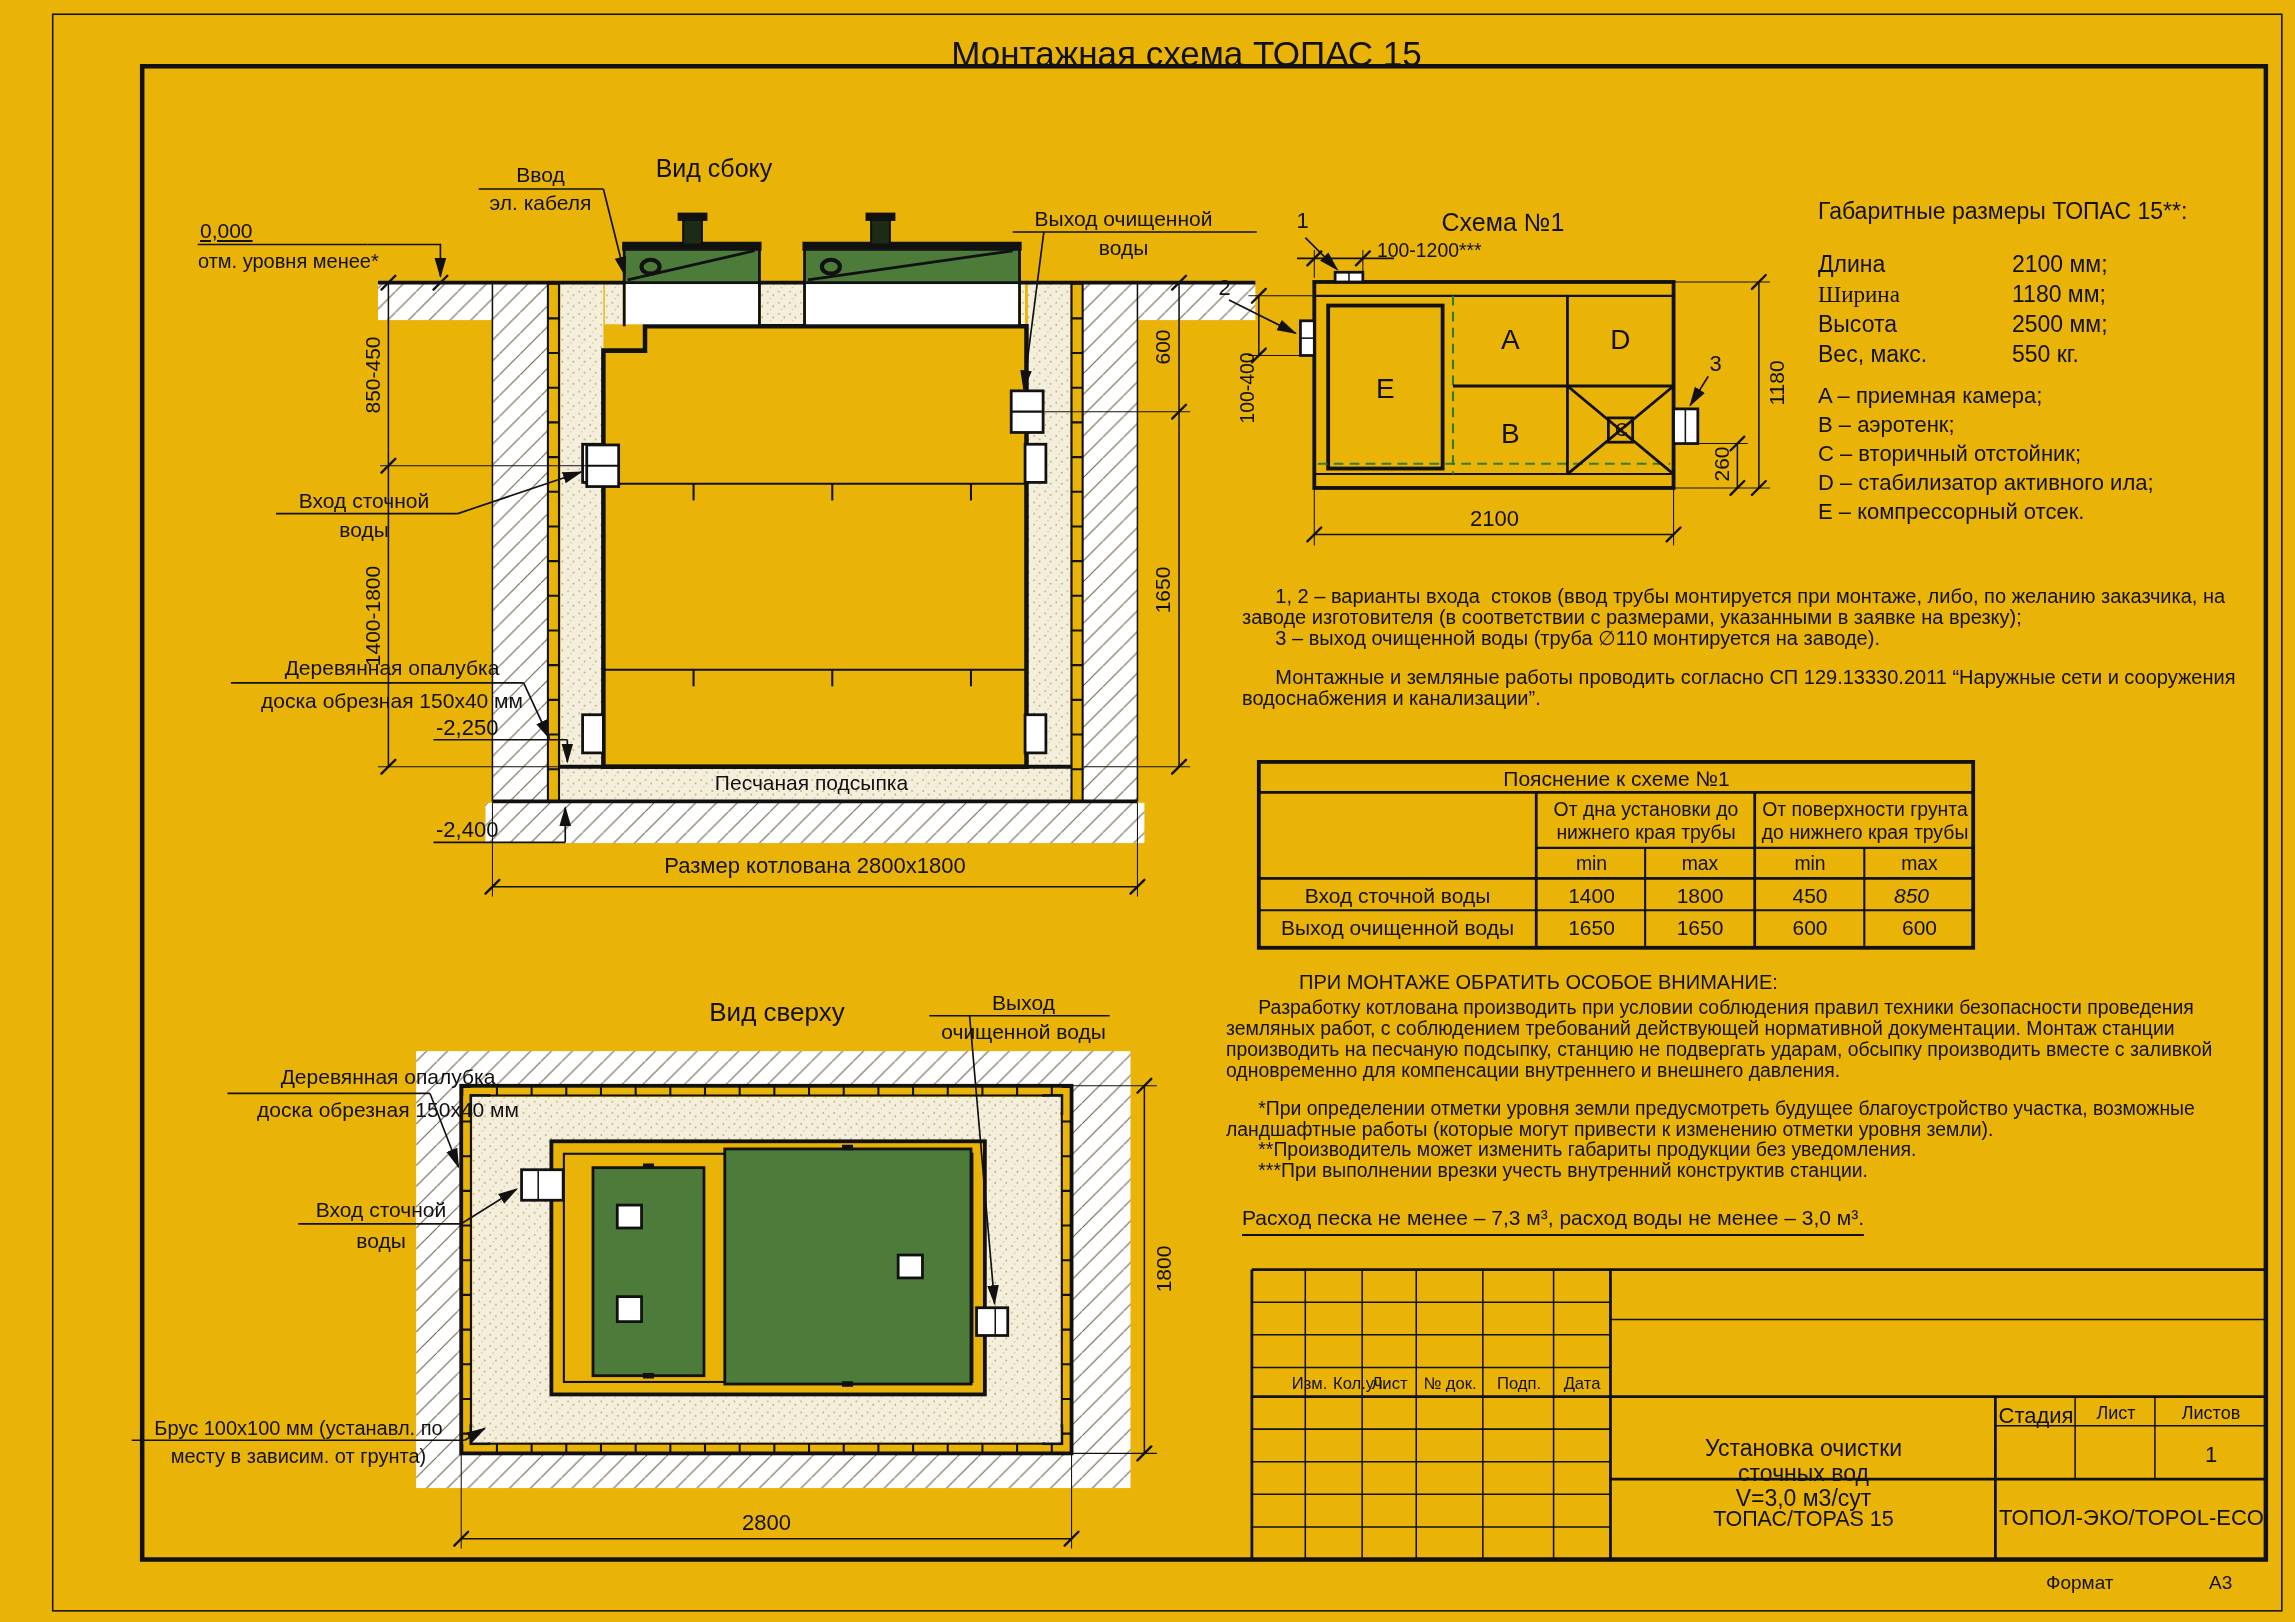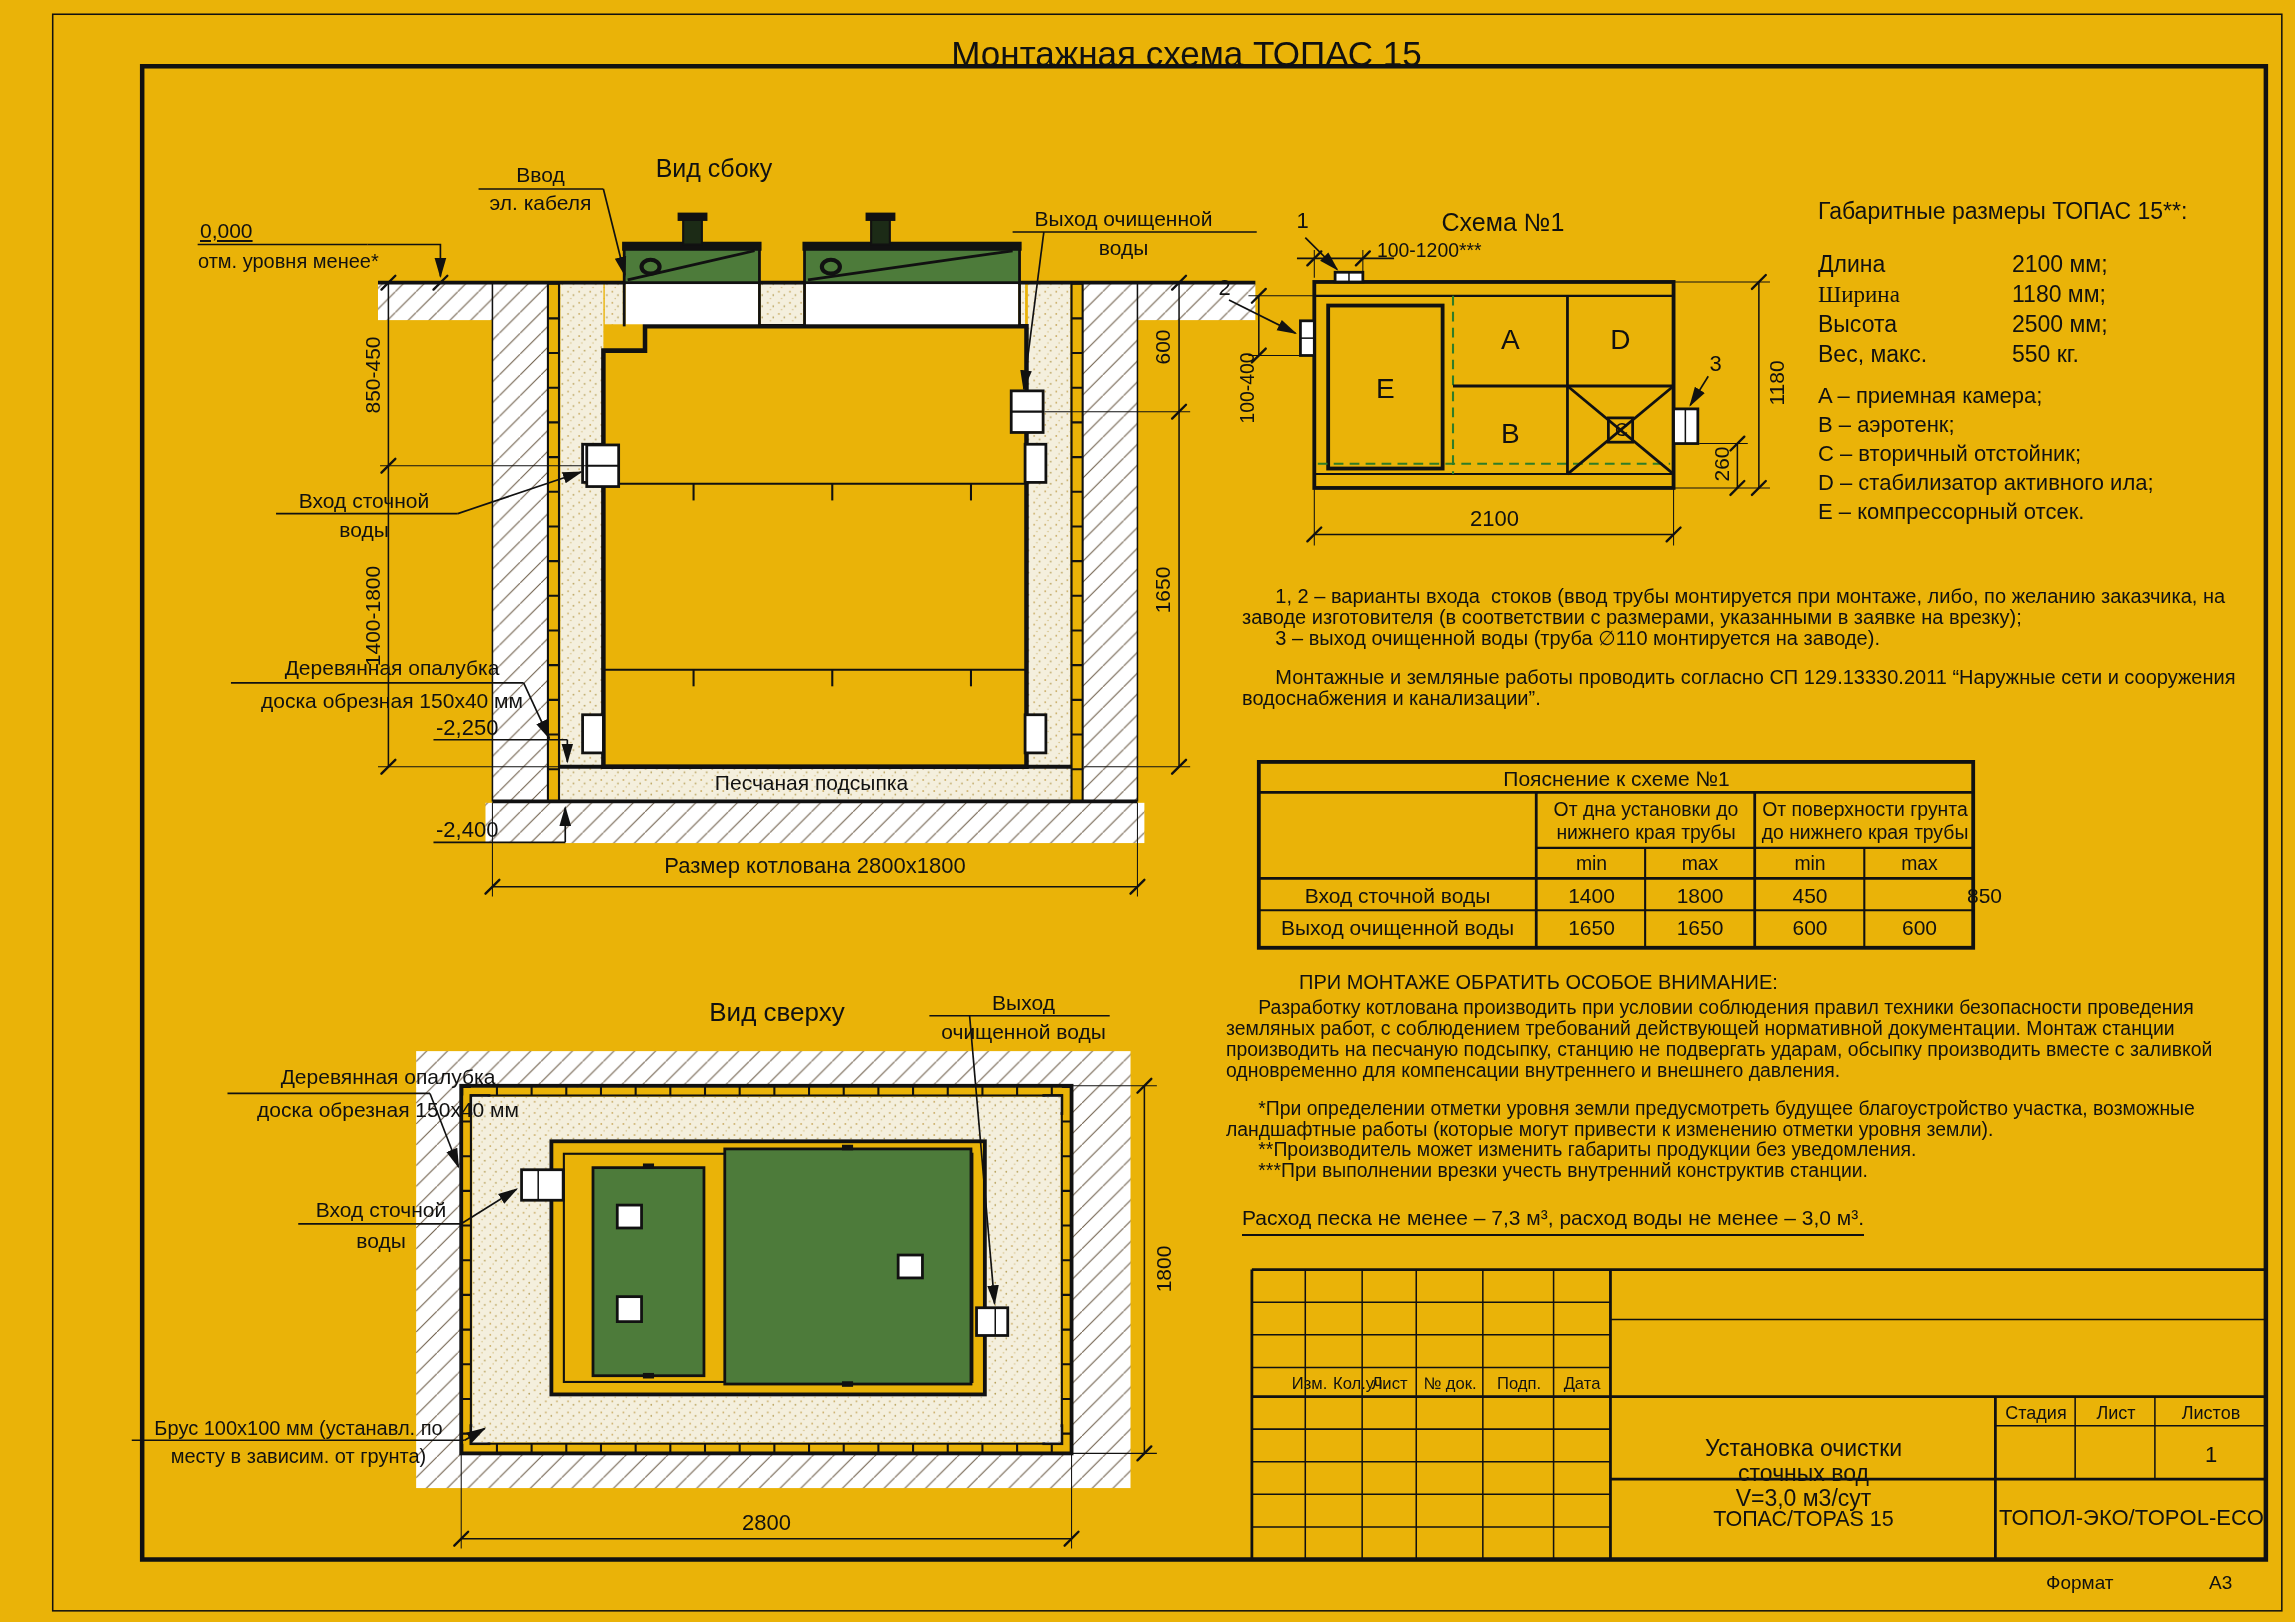--- a/index.html
+++ b/index.html
@@ -405,21 +405,21 @@
 <div class="t c" style="left:1759px;top:798px;width:212px;font-size:19.4px;line-height:23px;">От поверхности грунта
 до нижнего края трубы</div>
 <div class="t c" style="left:1537px;top:852px;width:109px;font-size:19.4px;">min</div>
 <div class="t c" style="left:1645px;top:852px;width:110px;font-size:19.4px;">max</div>
 <div class="t c" style="left:1755px;top:852px;width:110px;font-size:19.4px;">min</div>
 <div class="t c" style="left:1865px;top:852px;width:109px;font-size:19.4px;">max</div>
 <div class="t c" style="left:1259px;top:884px;width:277px;font-size:21px;">Вход сточной воды</div>
 <div class="t c" style="left:1537px;top:884px;width:109px;font-size:21px;">1400</div>
 <div class="t c" style="left:1645px;top:884px;width:110px;font-size:21px;">1800</div>
 <div class="t c" style="left:1755px;top:884px;width:110px;font-size:21px;">450</div>
-<div class="t c" style="left:1930px;top:884px;width:109px;font-size:21px;">850</div>
+<div class="t c" style="left:1857px;top:884px;width:109px;font-size:21px;font-style:italic;">850</div>
 <div class="t c" style="left:1259px;top:916px;width:277px;font-size:21px;">Выход очищенной воды</div>
 <div class="t c" style="left:1537px;top:916px;width:109px;font-size:21px;">1650</div>
 <div class="t c" style="left:1645px;top:916px;width:110px;font-size:21px;">1650</div>
 <div class="t c" style="left:1755px;top:916px;width:110px;font-size:21px;">600</div>
 <div class="t c" style="left:1865px;top:916px;width:109px;font-size:21px;">600</div>
 
 <div class="t" style="left:1299px;top:971px;font-size:20px;">ПРИ МОНТАЖЕ ОБРАТИТЬ ОСОБОЕ ВНИМАНИЕ:</div>
 <div class="t pre" style="left:1226px;top:997px;font-size:19.4px;line-height:21px;">      Разработку котлована производить при условии соблюдения правил техники безопасности проведения
 земляных работ, с соблюдением требований действующей нормативной документации. Монтаж станции
 производить на песчаную подсыпку, станцию не подвергать ударам, обсыпку производить вместе с заливкой
@@ -444,21 +444,21 @@
 
 <div class="t c" style="left:1254px;top:1374px;width:49px;font-size:16.6px;margin-left:31px;">Изм.</div>
 <div class="t c" style="left:1307px;top:1374px;width:34px;font-size:16.6px;padding-left:26px;">Кол.уч.</div>
 <div class="t c" style="left:1364px;top:1374px;width:51px;font-size:16.6px;">Лист</div>
 <div class="t c" style="left:1418px;top:1374px;width:64px;font-size:16.6px;">№ док.</div>
 <div class="t c" style="left:1485px;top:1374px;width:68px;font-size:16.6px;">Подп.</div>
 <div class="t c" style="left:1555px;top:1374px;width:54px;font-size:16.6px;">Дата</div>
 <div class="t c" style="left:1616px;top:1404px;width:375px;font-size:23px;line-height:25px;margin-top:32px;">Установка очистки
 сточных вод
 V=3,0 м3/сут</div>
-<div class="t c" style="left:1998px;top:1403px;width:76px;font-size:18px;">Стадия</div>
+<div class="t c" style="left:1998px;top:1403px;width:76px;font-size:22px;">Стадия</div>
 <div class="t c" style="left:2078px;top:1403px;width:76px;font-size:18px;">Лист</div>
 <div class="t c" style="left:2157px;top:1403px;width:108px;font-size:18px;">Листов</div>
 <div class="t c" style="left:2157px;top:1442px;width:108px;font-size:22px;">1</div>
 <div class="t c" style="left:1616px;top:1507px;width:375px;font-size:21.5px;">ТОПАС/TOPAS 15</div>
 <div class="t c" style="left:1998px;top:1505px;width:267px;font-size:22px;">ТОПОЛ-ЭКО/TOPOL-ECO</div>
 <div class="t" style="left:2046px;top:1572px;font-size:19px;">Формат</div>
 <div class="t" style="left:2209px;top:1572px;font-size:19px;">А3</div>
 
 </div>
 

